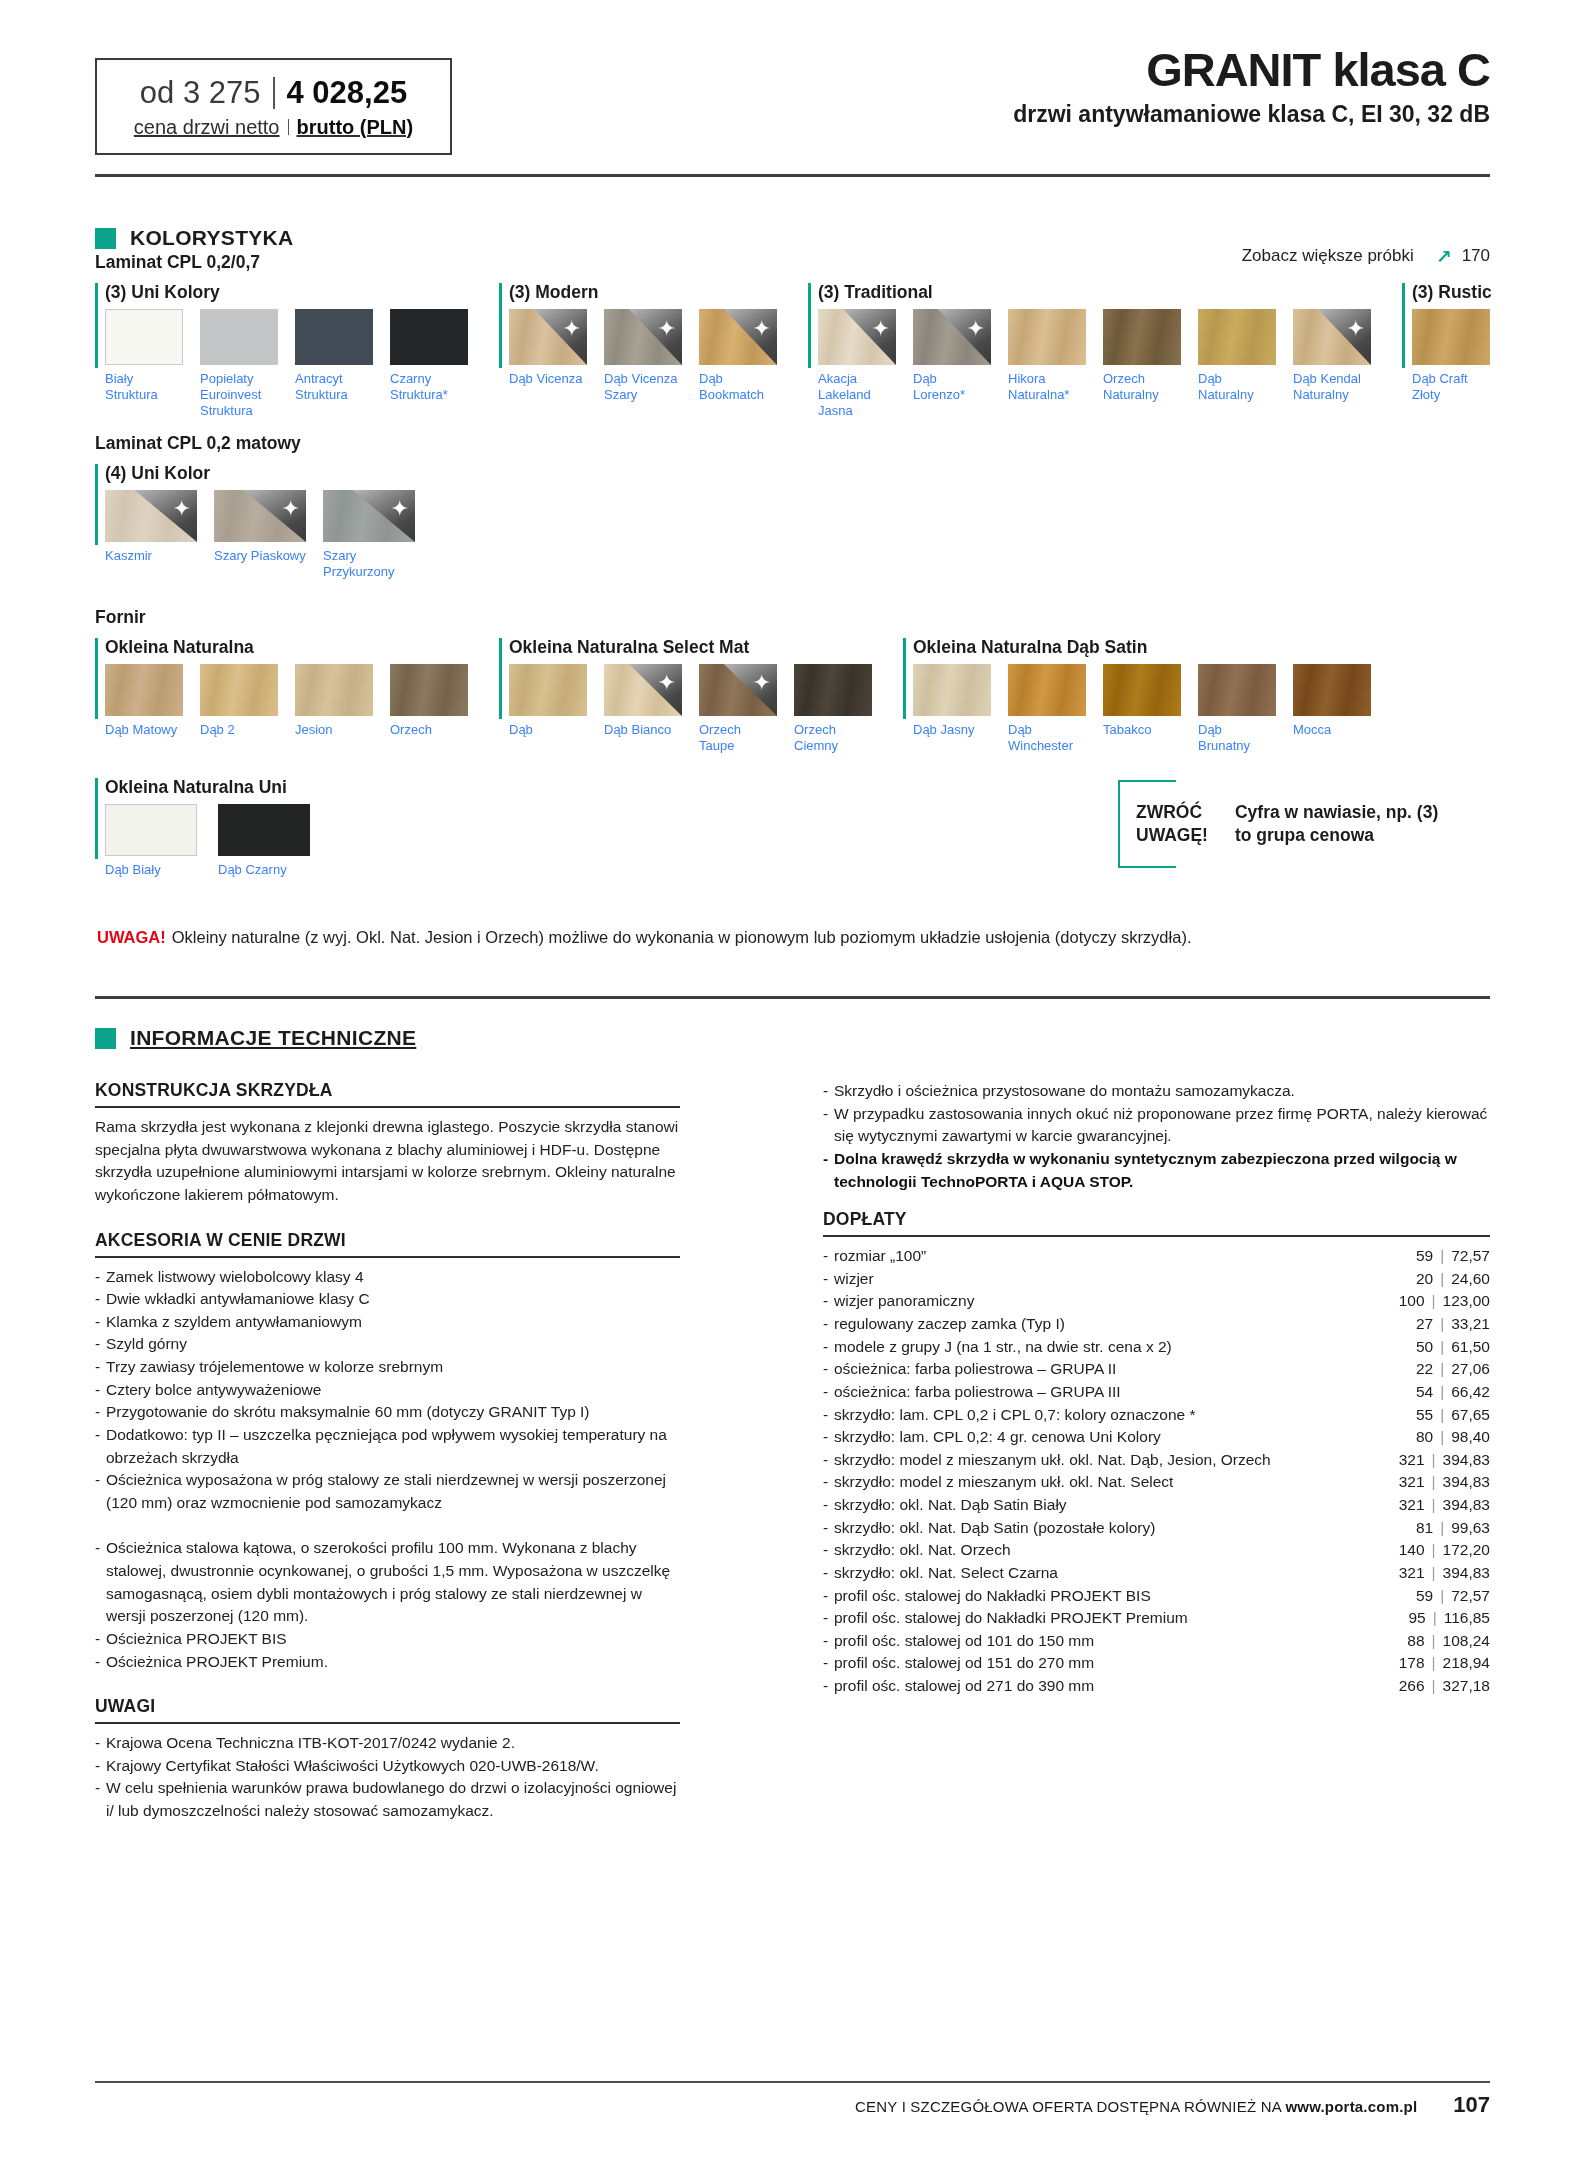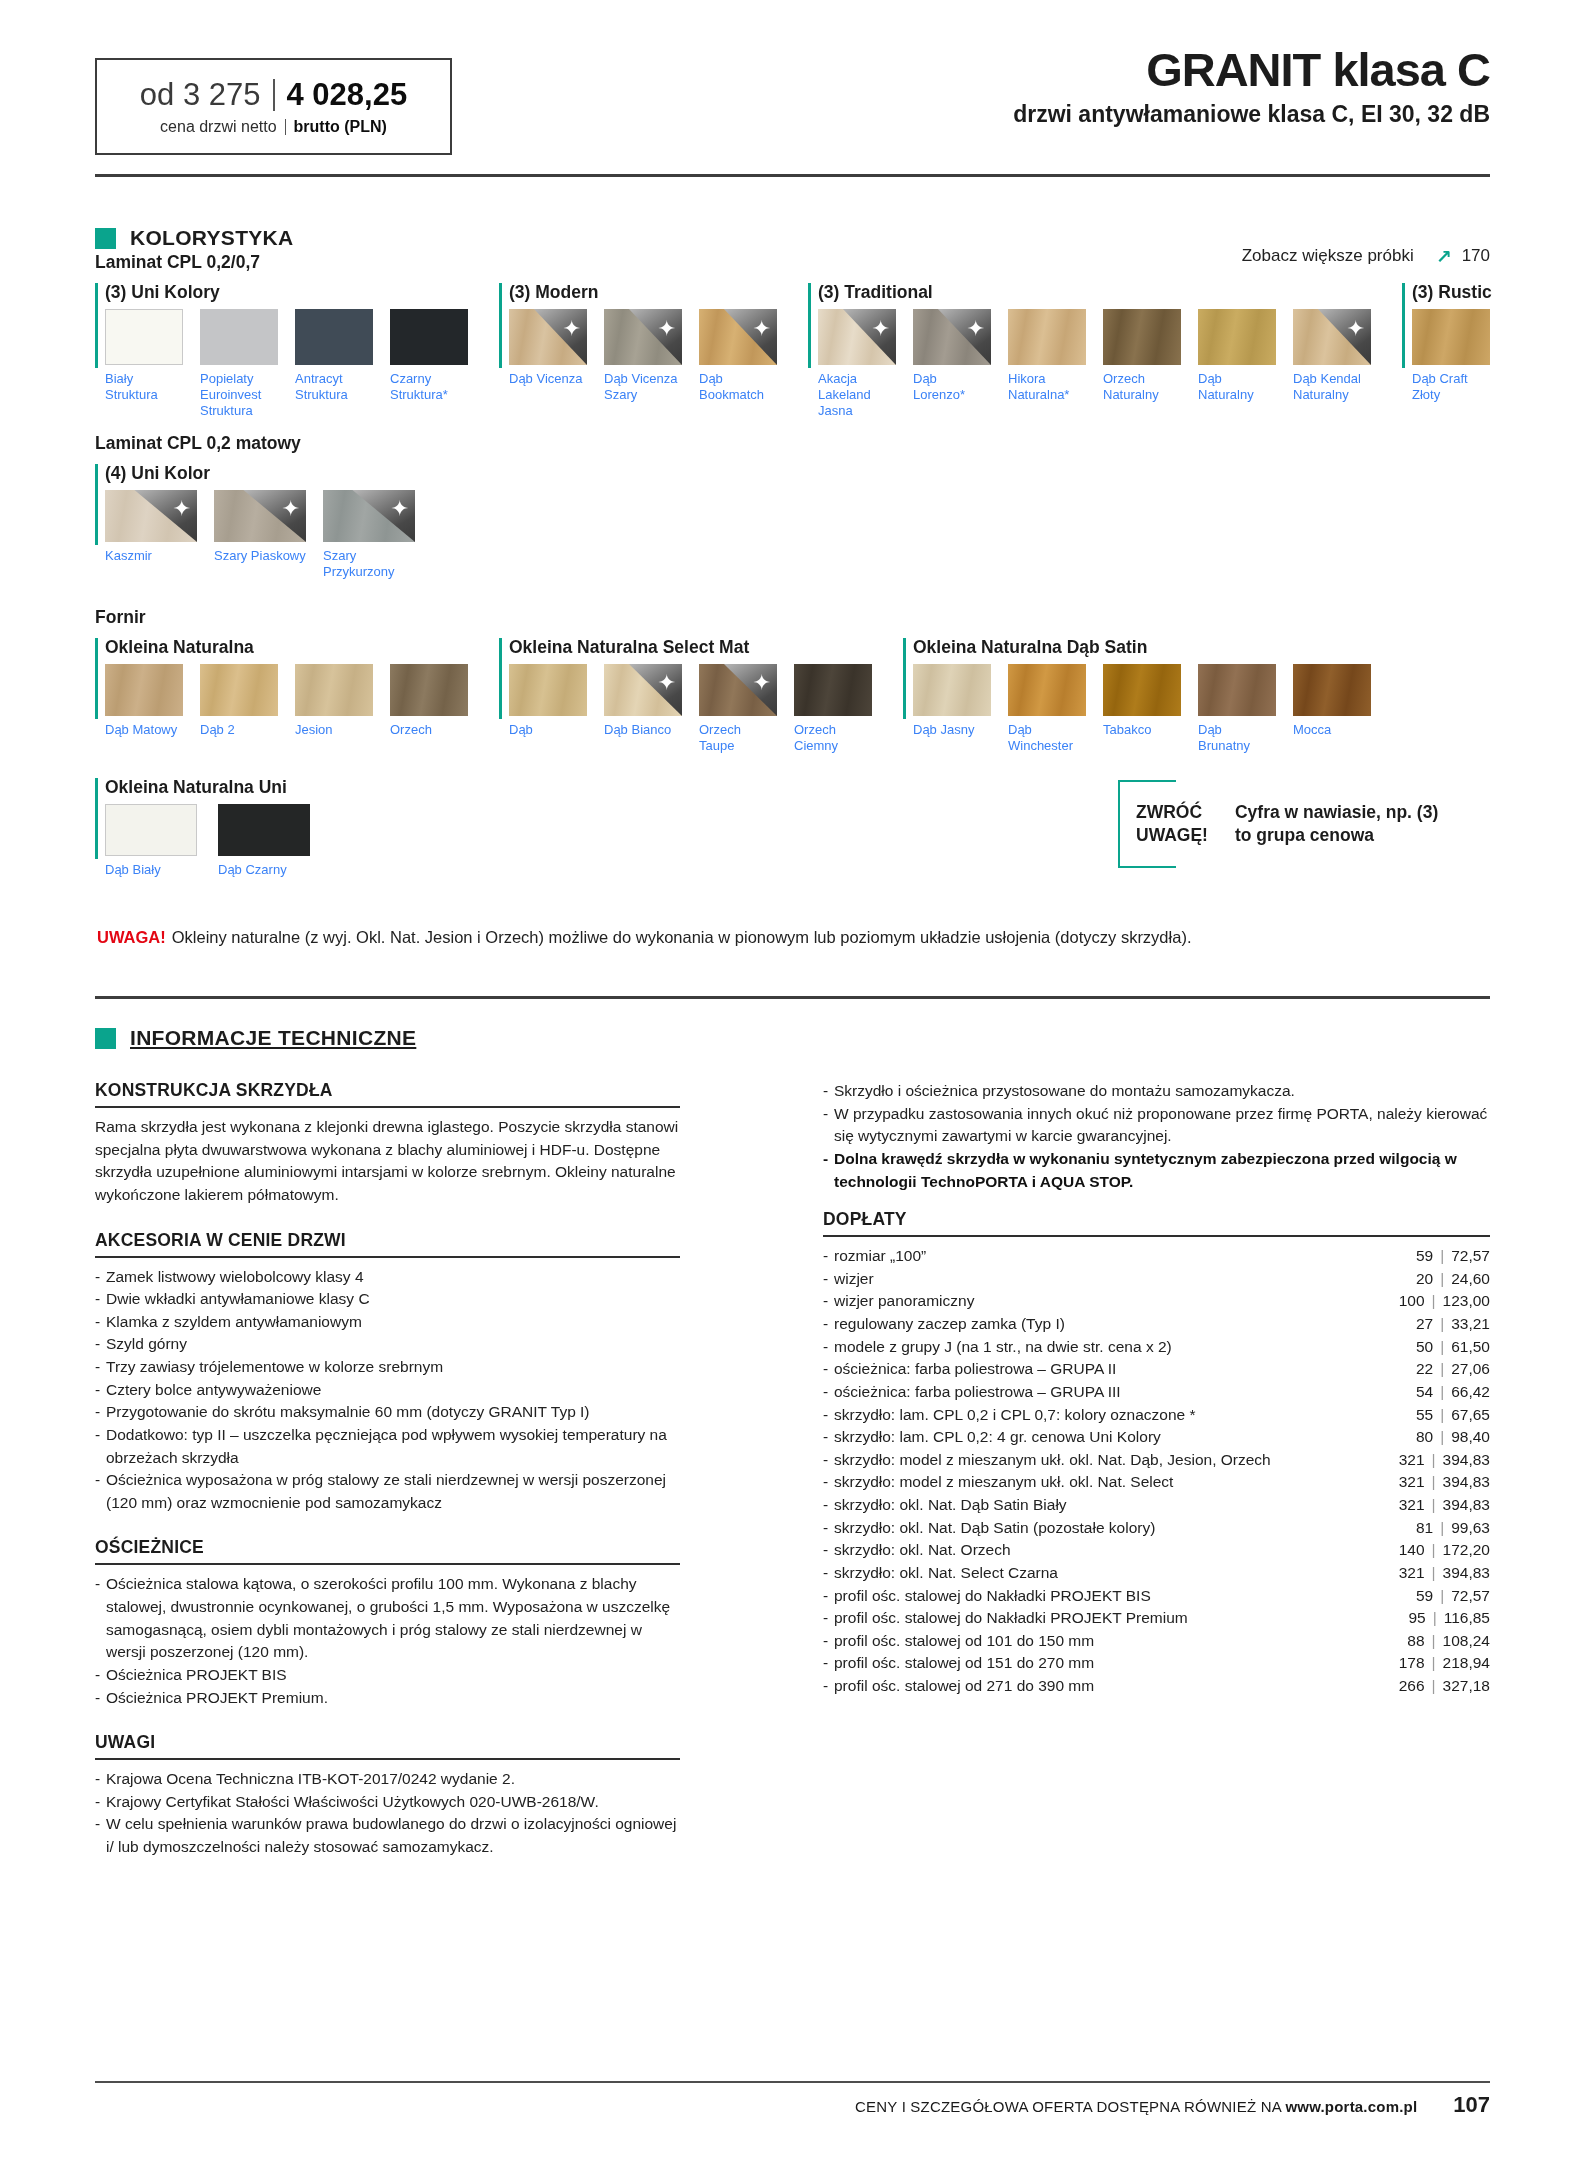--- a/index.html
+++ b/index.html
@@ -11,21 +11,21 @@
   .page{
     position:relative;width:1583px;height:2160px;background:#fff;overflow:hidden;
     color:var(--ink);font-family:"Liberation Sans",sans-serif;margin:0 auto;
   }
   
   #price-box{position:absolute;left:95px;top:58px;width:357px;height:97px;border:2px solid #3c3c3c;
     display:flex;flex-direction:column;align-items:center;justify-content:center;gap:5px;box-sizing:border-box;}
   .price-line{font-size:31px;color:#3a3a3a;display:flex;align-items:center;}
   .price-line b{color:#0d0d0d;}
   .vbar{display:inline-block;width:2px;height:32px;background:#555;margin:0 12px;}
-  .price-caption{font-size:16px;color:#2e2e2e;display:flex;align-items:center;}
+  .price-caption{font-size:20px;color:#2e2e2e;display:flex;align-items:center;text-decoration:underline;}
   .price-caption b{color:#0d0d0d;}
   .vbar-s{display:inline-block;width:1px;height:16px;background:#555;margin:0 8px;}
   #title-block{position:absolute;right:93px;top:46px;text-align:right;}
   #title-block h1{margin:0;font-size:47px;font-weight:700;letter-spacing:-1px;line-height:1.02;}
   #subtitle{font-size:23px;font-weight:700;margin-top:7px;}
   
   .rule{position:absolute;left:95px;right:93px;height:2.5px;background:#3d3d3d;}
   #rule-top{top:174px;}
   #rule-mid{top:996px;}
   
@@ -356,21 +356,20 @@
         <div class="dash-item">Dwie wkładki antywłamaniowe klasy C</div>
         <div class="dash-item">Klamka z szyldem antywłamaniowym</div>
         <div class="dash-item">Szyld górny</div>
         <div class="dash-item">Trzy zawiasy trójelementowe w kolorze srebrnym</div>
         <div class="dash-item">Cztery bolce antywyważeniowe</div>
         <div class="dash-item">Przygotowanie do skrótu maksymalnie 60 mm (dotyczy GRANIT Typ I)</div>
         <div class="dash-item">Dodatkowo: typ II – uszczelka pęczniejąca pod wpływem wysokiej temperatury na obrzeżach skrzydła</div>
         <div class="dash-item">Ościeżnica wyposażona w próg stalowy ze stali nierdzewnej w wersji poszerzonej (120 mm) oraz wzmocnienie pod samozamykacz</div>
       </div>
       <div class="tech-block">
-        <h3 class="tech-h">OŚCIEŻNICE</h3>
         <div class="dash-item">Ościeżnica stalowa kątowa, o szerokości profilu 100 mm. Wykonana z blachy stalowej, dwustronnie ocynkowanej, o grubości 1,5 mm. Wyposażona w uszczelkę samogasnącą, osiem dybli montażowych i próg stalowy ze stali nierdzewnej w wersji poszerzonej (120 mm).</div>
         <div class="dash-item">Ościeżnica PROJEKT BIS</div>
         <div class="dash-item">Ościeżnica PROJEKT Premium.</div>
       </div>
       <div class="tech-block">
         <h3 class="tech-h">UWAGI</h3>
         <div class="dash-item">Krajowa Ocena Techniczna ITB-KOT-2017/0242 wydanie 2.</div>
         <div class="dash-item">Krajowy Certyfikat Stałości Właściwości Użytkowych 020-UWB-2618/W.</div>
         <div class="dash-item">W celu spełnienia warunków prawa budowlanego do drzwi o izolacyjności ogniowej i/ lub dymoszczelności należy stosować samozamykacz.</div>
       </div>

